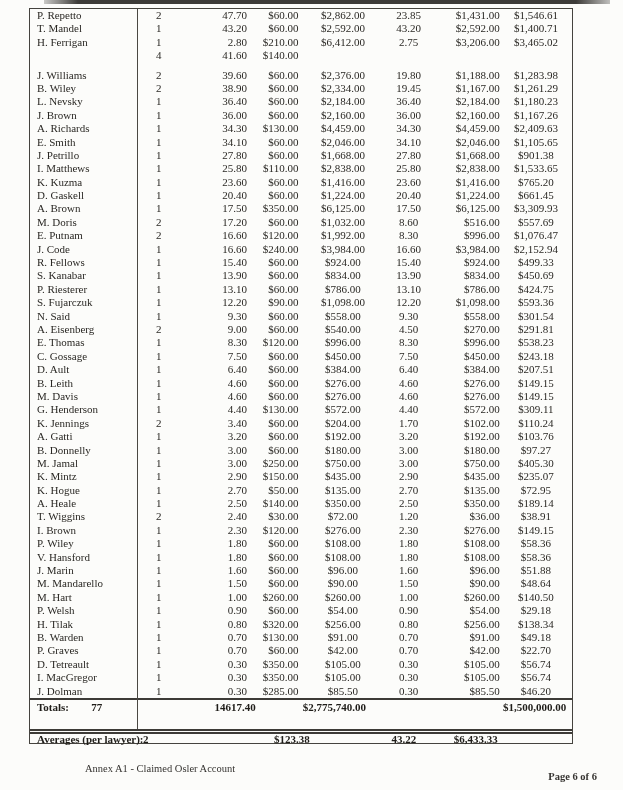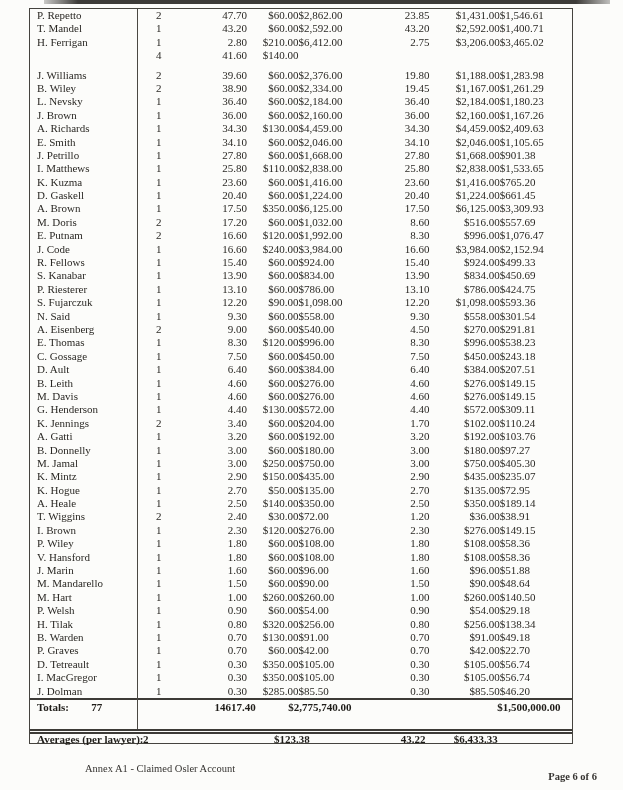--- a/index.html
+++ b/index.html
@@ -35,24 +35,24 @@
     height:13.4px; line-height:13.4px;
     font-size:11px; white-space:nowrap;
   }
   .row.spacer { height:6px; }
 
   .c { box-sizing:border-box; overflow:visible; }
   .c0 { width:107px; padding-left:7px; text-align:left; }
   .c1 { width:60px;  text-align:center; }
   .c2 { width:64px;  text-align:right; }
   .c3 { width:55px;  text-align:right; }
-  .c4 { width:95px;  text-align:left; }
-  .c5 { width:45px;  text-align:right; }
+  .c4 { width:95px;  text-align:center; }
+  .c5 { width:45px;  text-align:center; }
   .c6 { width:75px;  text-align:right; }
-  .c7 { width:77px;  text-align:left; }
+  .c7 { width:77px;  text-align:center; }
 
   .row.summary {
     height:14.5px; line-height:14.5px;
     font-weight:bold; color:#1f1d19;
   }
   .row.totals { border-top:2px solid #3d3b37; }
   .totals-name { display:flex; justify-content:space-between; padding-right:33px; }
   .totals-hours { margin-right:-21px; }
   .avg-count { text-align:left; padding-left:6px; }
   .avg-rate { margin-right:-19px;margin-top:18px; }

